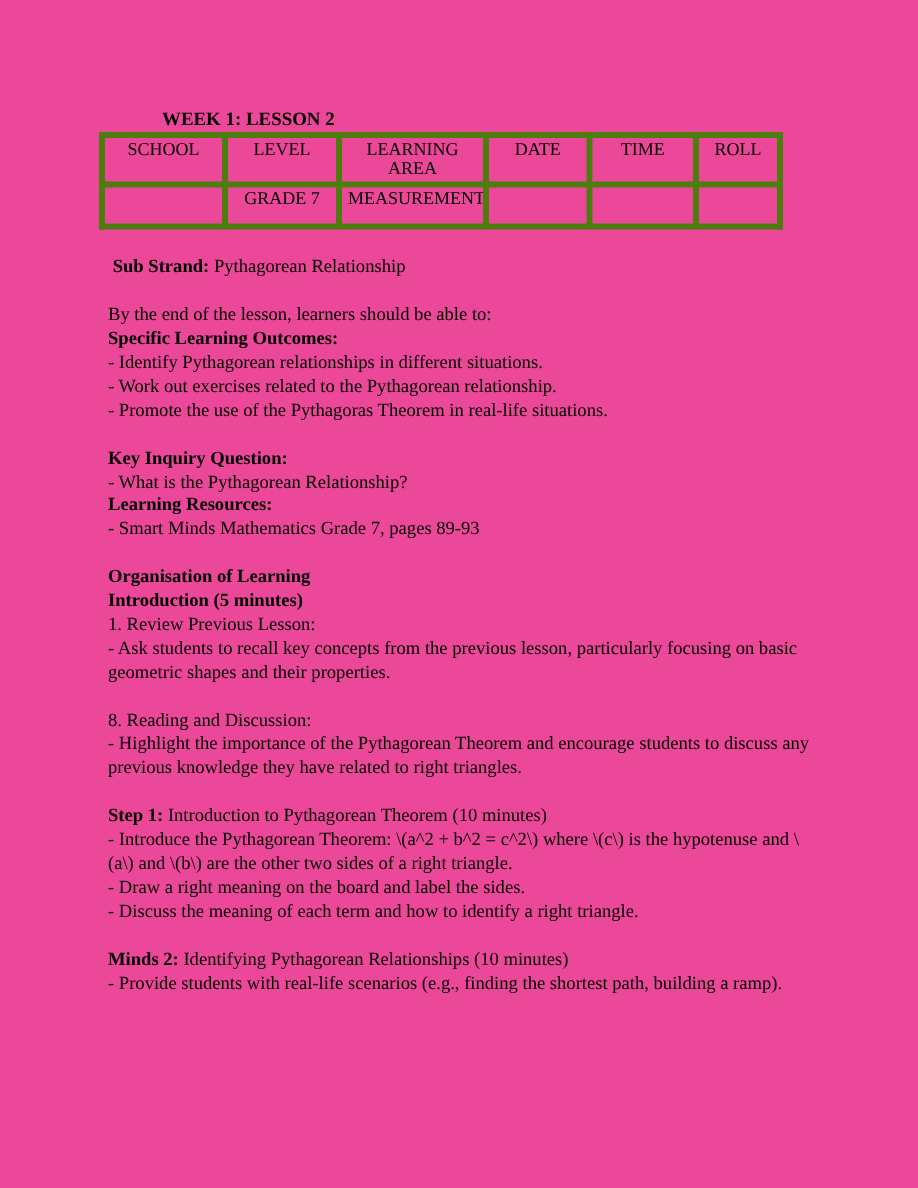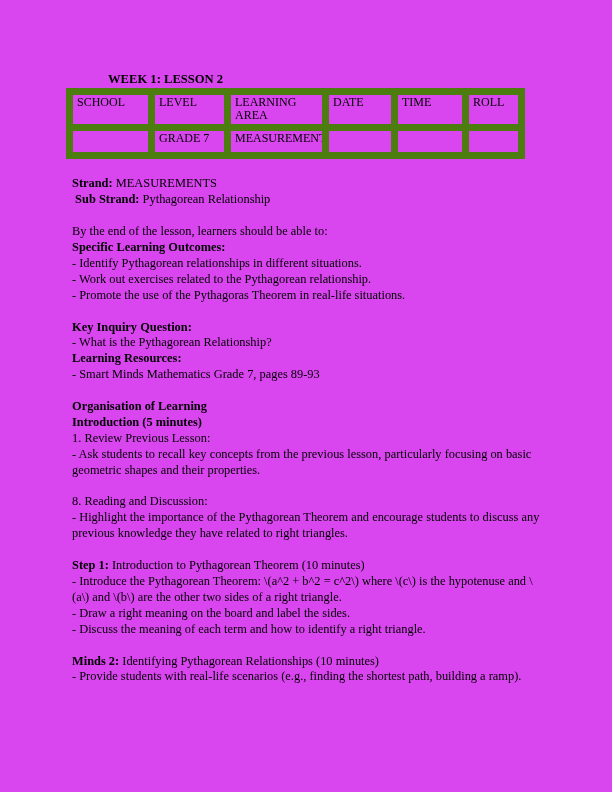--- a/index.html
+++ b/index.html
@@ -7,44 +7,45 @@
     width: 612px; height: 792px;
     background: #ffffff;
     font-family: "Liberation Serif", serif;
     color: #000000;
     overflow: hidden;
   }
   .page {
     position: relative;
     width: 612px; height: 792px;
     padding: 73px 72px 0 72px;
-    background: #d946ef;
+    background: #ec4899;
   }
   .doc-title {
     font-weight: bold;
     font-size: 12.6px;
     line-height: 13px;
     text-indent: 36px;
     white-space: pre;
   }
   table.info-table {
     border-collapse: collapse;
     table-layout: fixed;
     width: 452px;
     margin-left: -6px;
     margin-top: 2px;
   }
   table.info-table td {
-    border: 7px solid #4d7c0f;
+    border: 4px solid #4d7c0f;
     font-size: 12px;
     line-height: 13.2px;
     padding: 1px 4px 2px 4px;
     vertical-align: top;
     overflow: hidden;
     white-space: normal;
+    text-align: center;
   }
   table.info-table tr.values-row td { height: 28px; }
   .doc-body {
     margin-top: 17px;
     width: 468px;
     font-size: 12.4px;
     line-height: 15.9px;
   }
   .para { white-space: pre-wrap; }
   .para .seg-bold { font-weight: bold; }
@@ -77,21 +78,20 @@
           <td></td>
           <td>GRADE 7</td>
           <td>MEASUREMENTS</td>
           <td></td>
           <td></td>
           <td></td>
         </tr>
       </tbody>
   </table>
   <div class="doc-body">
-      <div class="para"><span class="seg-bold">Strand:</span><span class="seg"> MEASUREMENTS</span></div>
       <div class="para"><span class="seg"> </span><span class="seg-bold">Sub Strand:</span><span class="seg"> Pythagorean Relationship</span></div>
       <div class="spacer"></div>
       <div class="para"><span class="seg">By the end of the lesson, learners should be able to:</span></div>
       <div class="para"><span class="seg-bold">Specific Learning Outcomes:</span></div>
       <div class="para"><span class="seg">- Identify Pythagorean relationships in different situations.</span></div>
       <div class="para"><span class="seg">- Work out exercises related to the Pythagorean relationship.</span></div>
       <div class="para"><span class="seg">- Promote the use of the Pythagoras Theorem in real-life situations.</span></div>
       <div class="spacer"></div>
       <div class="para"><span class="seg-bold">Key Inquiry Question:</span></div>
       <div class="para"><span class="seg">- What is the Pythagorean Relationship?</span></div>

